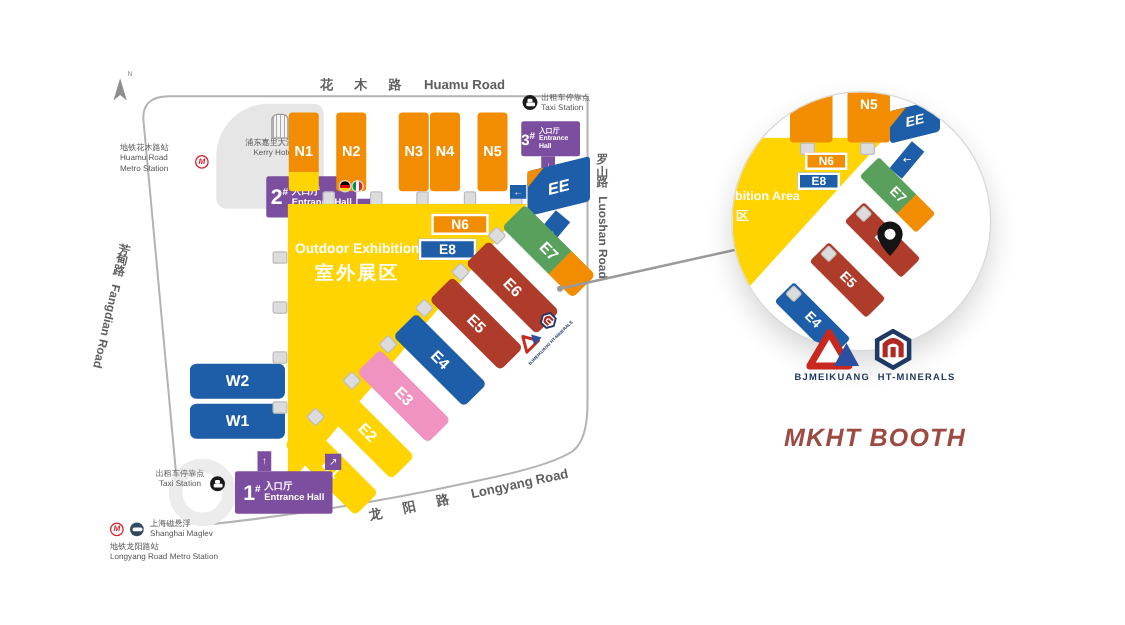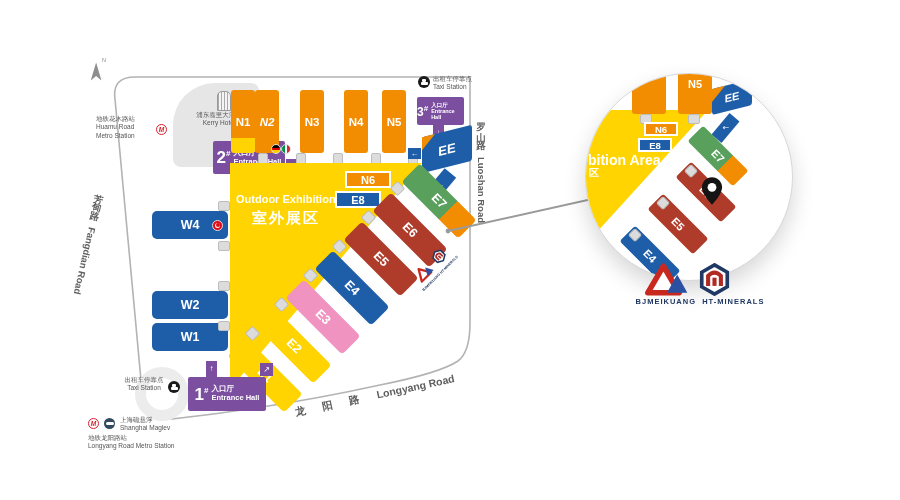--- a/index.html
+++ b/index.html
@@ -71,20 +71,24 @@
 
     <svg class="abs" style="left:0;top:0;" width="445" height="420" viewBox="0 0 445 420">
       <path d="M 390,22 L 55,22 Q 32,22 35,44 L 62,336 Q 66,360 92,364 Q 200,352 300,330 Q 360,318 378,306 Q 390,297 390,268 L 390,22" fill="none" stroke="#B3B3B3" stroke-width="1.6"></path>
     </svg>
 
     <svg class="abs" style="left:8px;top:4px;" width="18" height="25" viewBox="0 0 20 28">
       <polygon points="9,4 15,24 9,19 3,24" fill="#8E8E8E"></polygon>
     </svg>
     <span class="tinytxt" style="left:22px;top:2px;font-size:5.5px;color:#888;">N</span>
 
+    <div class="roadlbl" style="left:140px;top:6px;width:220px;text-align:center;">
+      <span style="letter-spacing:7px;">花 木 路</span>
+      <span style="margin-left:8px;">Huamu Road</span>
+    </div>
     <div class="roadlbl" style="left:394px;top:60px;writing-mode:vertical-rl;font-size:9.5px;">
       <span style="letter-spacing:9px;">罗山路</span>
       <span style="margin-top:12px;">Luoshan Road</span>
     </div>
     <div class="roadlbl" style="left:2px;top:130px;writing-mode:vertical-rl;font-size:9.5px;transform:rotate(13deg);">
       <span style="letter-spacing:9px;">芳甸路</span>
       <span style="margin-top:12px;">Fangdian Road</span>
     </div>
     <div class="roadlbl" style="left:190px;top:334px;width:210px;text-align:center;transform:rotate(-12deg);">
       <span style="letter-spacing:7px;">龙 阳 路</span>
@@ -117,24 +121,24 @@
     <div class="purple-stub" style="left:206px;top:104px;width:13px;height:11px;">
         <span>→</span>
       </div>
     <div class="purple-stub" style="left:163px;top:119px;width:12px;height:24px;">
         <span>↓</span>
       </div>
 
     <div class="nhall" style="left:151px;background:linear-gradient(180deg,#F28C00 0 76%,#FFD400 76%);">
         <span>N1</span>
       </div>
-    <div class="nhall" style="left:175px;font-style:italic;">
+    <div class="nhall" style="left:189px;">
         <span>N2</span>
       </div>
-    <div class="nhall" style="left:220px;">
+    <div class="nhall" style="left:239px;">
         <span>N3</span>
       </div>
     <div class="nhall" style="left:264px;">
         <span>N4</span>
       </div>
     <div class="nhall" style="left:302px;">
         <span>N5</span>
       </div>
     <span class="stub" style="left:178px;top:98px;width:8px;height:11px;"></span>
     <span class="stub" style="left:216px;top:98px;width:8px;height:11px;"></span>
@@ -177,27 +181,20 @@
     <div class="abs" style="left:150px;top:108px;width:192px;height:226px;background:#FFD400;clip-path:polygon(0 0,100% 0,0 100%);"></div>
     <div class="abs" style="left:156px;top:138px;width:170px;color:#fff;font-weight:bold;font-size:11px;">Outdoor Exhibition Area</div>
     <div class="abs" style="left:172px;top:154px;color:#fff;font-weight:bold;font-size:15px;letter-spacing:2px;">室外展区</div>
     <div class="lbl-badge" style="left:265px;top:116px;width:46px;height:17px;background:#F28C00;">
         <span>N6</span>
       </div>
     <div class="lbl-badge" style="left:255px;top:136px;width:46px;height:17px;background:#1E5EA9;">
         <span>E8</span>
       </div>
 
-    <div class="whall" style="top:156px;">
-        <span>W4</span>
-        <span class="flag flag-tr" style="position:absolute;right:5px;top:9px;width:9px;height:9px;">
-          <i></i>
-          <b></b>
-        </span>
-      </div>
     <div class="whall" style="top:236px;">
         <span>W2</span>
       </div>
     <div class="whall" style="top:268px;">
         <span>W1</span>
       </div>
     <span class="stub" style="left:138px;top:146px;width:10px;height:8px;"></span>
     <span class="stub" style="left:138px;top:186px;width:10px;height:8px;"></span>
     <span class="stub" style="left:138px;top:226px;width:10px;height:8px;"></span>
     <span class="stub" style="left:138px;top:266px;width:10px;height:8px;"></span>
@@ -285,21 +282,21 @@
   </div>
 
   <svg class="abs" style="left:0;top:0;" width="900" height="500" viewBox="0 0 900 500">
     <line x1="448" y1="231" x2="628" y2="191" stroke="#9A9A9A" stroke-width="2"></line>
     <circle cx="448" cy="231" r="2.4" fill="#9A9A9A"></circle>
   </svg>
 
   <div id="mag">
 
     <div class="abs" style="left:0;top:36px;width:122px;height:134px;background:#FFD400;clip-path:polygon(0 0,100% 0,0 100%);"></div>
-    <div class="abs" style="left:2px;top:78px;color:#fff;font-weight:bold;font-size:14px;">bition Area</div>
+    <div class="abs" style="left:2px;top:78px;color:#fff;font-weight:bold;font-size:10px;">bition Area</div>
     <div class="abs" style="left:3px;top:92px;color:#fff;font-weight:bold;font-size:10px;">区</div>
 
     <div class="abs" style="left:46px;top:-12px;width:34px;height:52px;background:#F28C00;border-radius:3px;"></div>
     <div class="abs" style="left:92px;top:-14px;width:34px;height:54px;background:#F28C00;border-radius:3px;display:flex;align-items:flex-end;justify-content:center;color:#fff;font-weight:bold;font-size:11px;padding-bottom:24px;box-sizing:border-box;">
         <span>N5</span>
       </div>
     <span class="stub" style="left:54px;top:40px;width:10px;height:8px;"></span>
     <span class="stub" style="left:102px;top:40px;width:10px;height:8px;"></span>
 
     <div class="ee-hall" style="left:126px;top:10px;width:40px;height:26px;font-size:11px;">
@@ -343,14 +340,15 @@
     <path d="M24 33 L35 13 L46 33 Z" fill="#2B50A1"></path>
   </svg>
   <svg class="abs" style="left:699px;top:263px;" width="31" height="33" viewBox="0 0 34 36">
     <path d="M17 2 L31 10 V26 L17 34 L3 26 V10 Z" fill="#fff" stroke="#1F3864" stroke-width="4"></path>
     <path d="M10 25 V14 Q17 7 24 14 V25" fill="none" stroke="#B02A24" stroke-width="4.5"></path>
     <path d="M17 16 V25" stroke="#B02A24" stroke-width="4.5"></path>
   </svg>
   <div class="logo-caption">
     <span>BJMEIKUANG</span>&nbsp;&nbsp;<span>HT-MINERALS</span>
   </div>
+  <div class="panel-en">MKHT  BOOTH</div>
 
 </div>
 
 </body></html>

